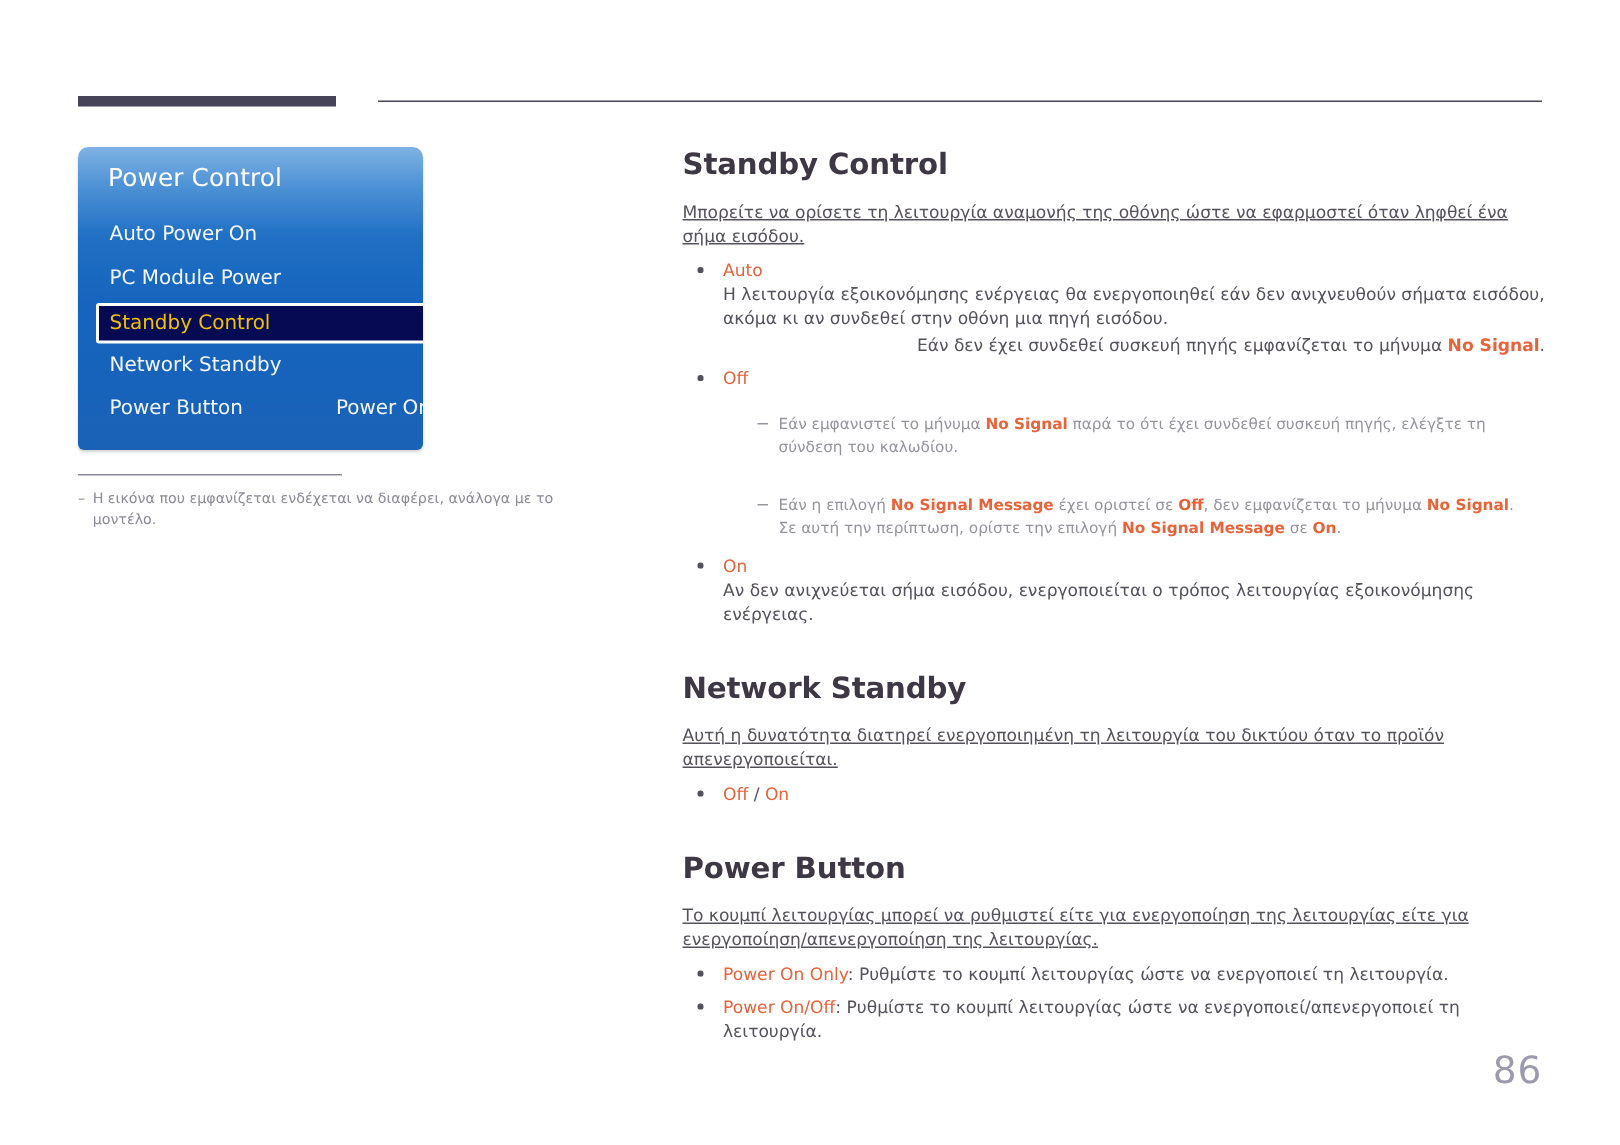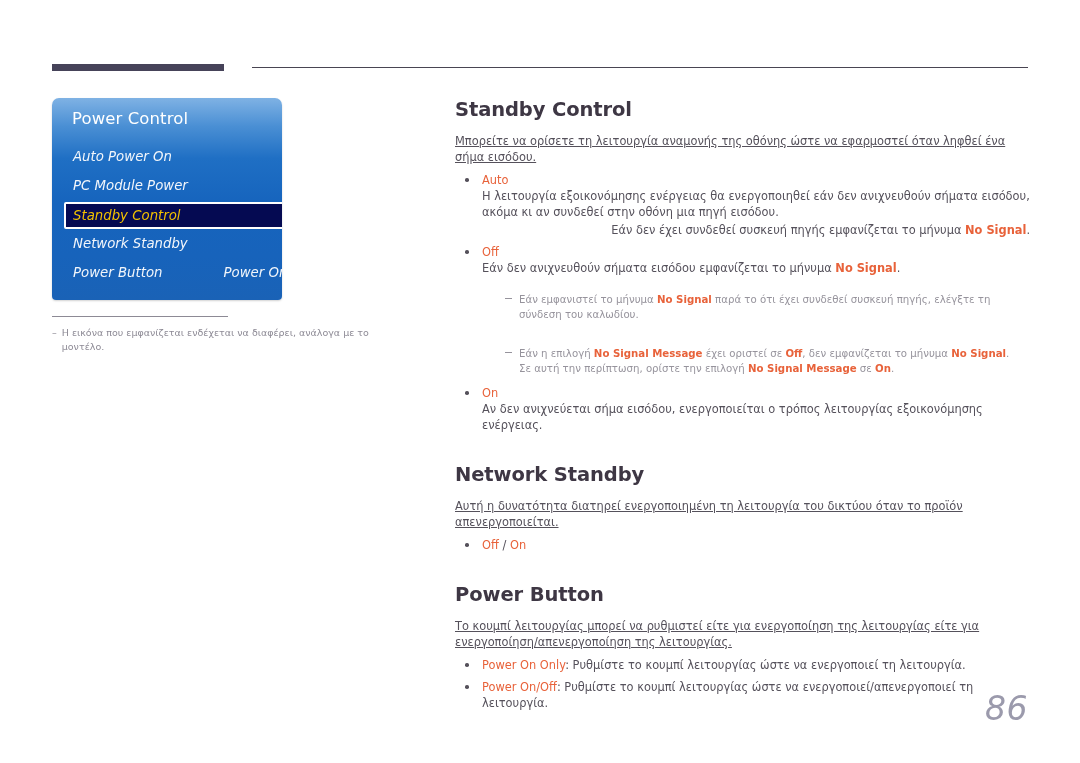--- a/index.html
+++ b/index.html
@@ -72,21 +72,20 @@
     left: 12px;
     width: 267px;
     height: 24px;
     display: flex;
     align-items: center;
     justify-content: space-between;
     padding: 0 9px;
     box-sizing: border-box;
     font-size: 13.3px;
     color: #f2f6fb;
-    font-style: italic;
   }
   .osd-row .label { white-space: nowrap; }
   .osd-row .value { white-space: nowrap; }
   .osd-row.r0 { top: 46px; }
   .osd-row.r1 { top: 75px; }
   .osd-row.r2 { top: 104px; }
   .osd-row.r3 { top: 133px; }
   .osd-row.r4 { top: 162px; }
 
   .osd-row.selected {
@@ -199,24 +198,23 @@
     width: 7px;
     height: 1px;
     background: #96939c;
   }
   ul.dashes .hl { color: #e8623a; font-weight: bold; }
 
   .pagenum {
     position: absolute;
     right: 52px;
     bottom: 35px;
-    font-size: 33px;
+    font-size: 25px;
     color: #9b9aac;
     letter-spacing: 0.5px;
-    font-style: italic;
   }
 </style>
 </head>
 <body>
 
 <div class="header-rule">
   <div class="thick"></div>
   <div class="thin"></div>
 </div>
 
@@ -264,21 +262,20 @@
     <li>
       <span class="bullet"></span>
       <span class="opt">Auto</span>
       <span class="desc">Η λειτουργία εξοικονόμησης ενέργειας θα ενεργοποιηθεί εάν δεν ανιχνευθούν σήματα εισόδου, ακόμα κι αν συνδεθεί στην οθόνη μια πηγή εισόδου.</span>
       <span class="desc"><span>Εάν δεν έχει συνδεθεί συσκευή πηγής εμφανίζεται το μήνυμα </span><span class="hl">No Signal</span><span>.</span></span>
     </li>
 
     <li>
       <span class="bullet"></span>
       <span class="opt">Off</span>
-      <span class="desc"><span>Εάν δεν ανιχνευθούν σήματα εισόδου εμφανίζεται το μήνυμα </span><span class="hl">No Signal</span><span>.</span></span>
 
       <ul class="dashes">
         <li>
           <span class="dashmark"></span>
           <span>Εάν εμφανιστεί το μήνυμα </span><span class="hl">No Signal</span><span> παρά το ότι έχει συνδεθεί συσκευή πηγής, ελέγξτε τη σύνδεση του καλωδίου.</span>
         </li>
         <li>
           <span class="dashmark"></span>
           <span>Εάν η επιλογή </span><span class="hl">No Signal Message</span><span> έχει οριστεί σε </span><span class="hl">Off</span><span>, δεν εμφανίζεται το μήνυμα </span><span class="hl">No Signal</span><span>.</span><br><span>Σε αυτή την περίπτωση, ορίστε την επιλογή </span><span class="hl">No Signal Message</span><span> σε </span><span class="hl">On</span><span>.</span>
         </li>

